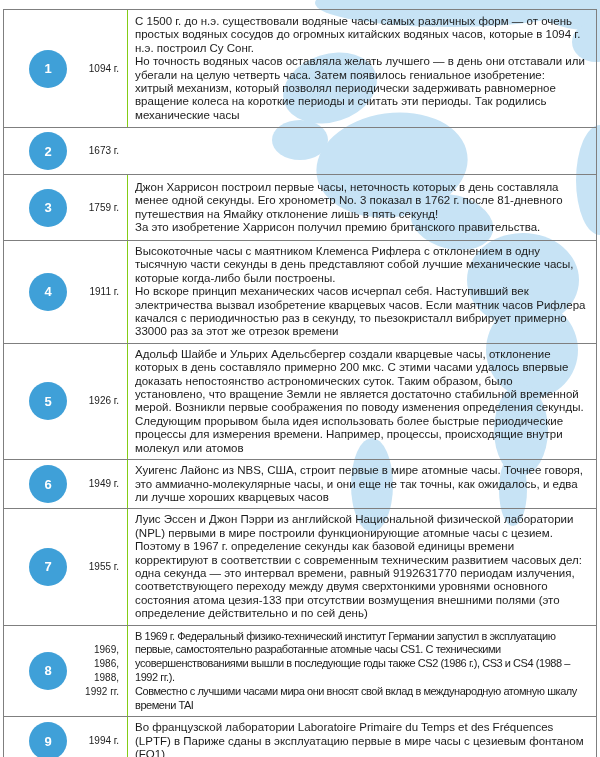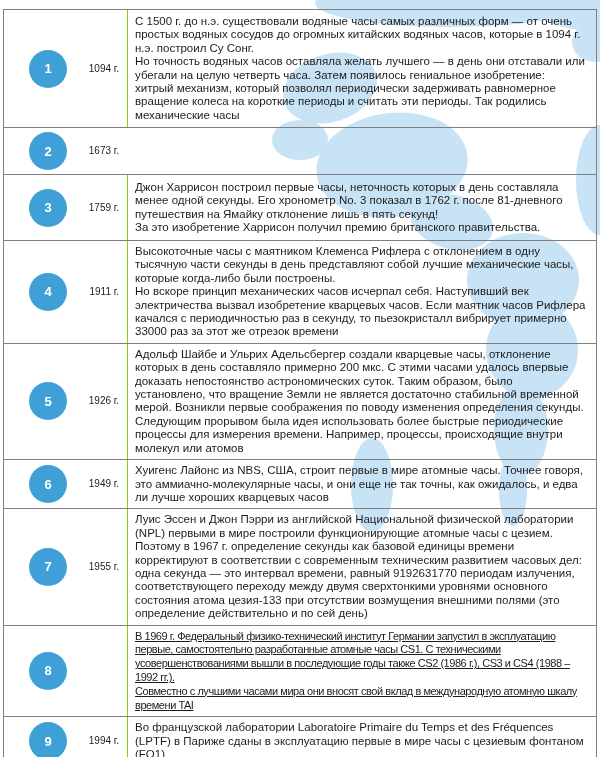--- a/index.html
+++ b/index.html
@@ -60,21 +60,21 @@
     flex:1;
     border-left:1px solid #84cc16;
     box-sizing:border-box;
     padding:4px 10px 4px 7px;
     font-size:11.5px;line-height:13.4px;color:#1c1c1c;
     white-space:pre-line;
     display:flex;align-items:center;
   }
   .cell-text > span{display:block;}
   .row.condensed .cell-text{
-    font-size:11px;letter-spacing:-0.45px;line-height:13.8px;text-decoration:underline;
+    font-size:11px;letter-spacing:-0.45px;line-height:13.8px;
   }
 </style>
 </head>
 <body>
 
 <div class="stage">
 
   <svg class="watermark" viewBox="0 0 600 757" xmlns="http://www.w3.org/2000/svg">
     <g id="wm-blobs" fill="#c7e3f5">
 
@@ -181,20 +181,24 @@
         <span>Луис Эссен и Джон Пэрри из английской Национальной физической лаборатории (NPL) первыми в мире построили функционирующие атомные часы с цезием.
 Поэтому в 1967 г. определение секунды как базовой единицы времени корректируют в соответствии с современным техническим развитием часовых дел: одна секунда — это интервал времени, равный 9192631770 периодам излучения, соответствующего переходу между двумя сверхтонкими уровнями основного состояния атома цезия-133 при отсутствии возмущения внешними полями (это определение действительно и по сей день)</span>
       </div>
     </div>
 
     <div class="row condensed">
       <div class="cell-left">
         <div class="num-circle" style="background: rgb(63, 160, 216);">
           <span class="num">8</span>
         </div>
+        <div class="year">1969,
+1986,
+1988,
+1992 гг.</div>
       </div>
       <div class="cell-text">
         <span>В 1969 г. Федеральный физико-технический институт Германии запустил в эксплуатацию первые, самостоятельно разработанные атомные часы CS1. С техническими усовершенствованиями вышли в последующие годы также CS2 (1986 г.), CS3 и CS4 (1988 – 1992 гг.).
 Совместно с лучшими часами мира они вносят свой вклад в международную атомную шкалу времени TAI</span>
       </div>
     </div>
 
     <div class="row">
       <div class="cell-left">
         <div class="num-circle" style="background: rgb(63, 160, 216);">

